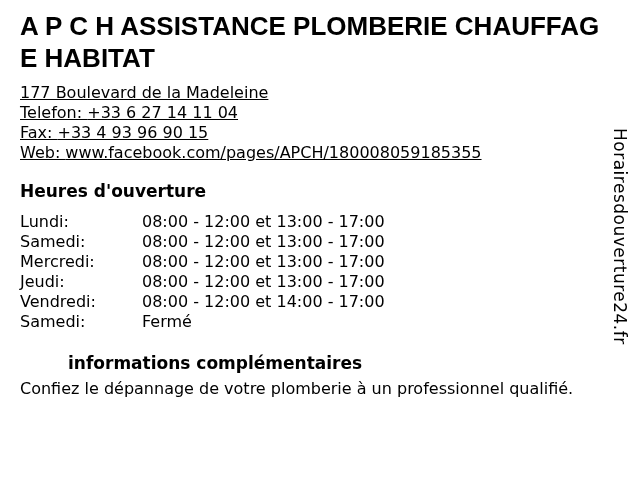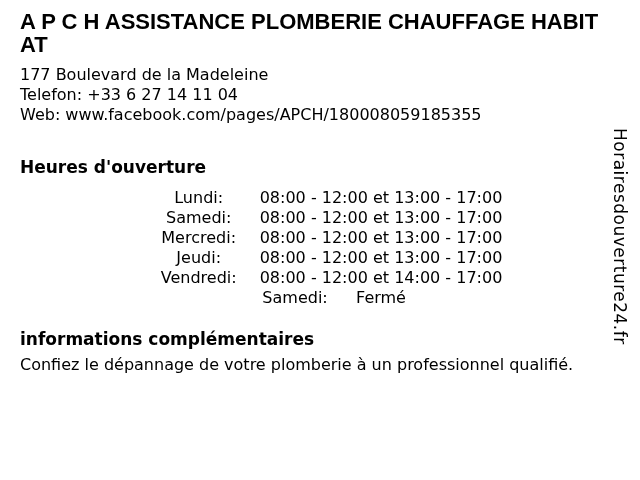--- a/index.html
+++ b/index.html
@@ -18,59 +18,59 @@
   }
   .content {
     position: absolute;
     left: 20px;
     top: 10px;
     width: 600px;
   }
   .title {
     font-family: "Liberation Sans", sans-serif;
     font-weight: bold;
-    font-size: 22px;
-    line-height: 23px;
+    font-size: 26px;
+    line-height: 32px;
     width: 592px;
     word-break: break-all;
     color: #000000;
   }
   .contact {
     margin-top: 9px;
     font-size: 16px;
     line-height: 20px;
   }
-  .contact-row { white-space: nowrap; }
+  .contact-row { white-space: nowrap; text-decoration: underline; }
   .section-heading {
-    margin-top: 31px;
+    margin-top: 17px;
     font-size: 17px;
     line-height: 22px;
     font-weight: bold;
   }
   .hours-table {
     margin-top: 10px;
     font-size: 16px;
     line-height: 20px;
-    text-align: center;
   }
   .hours-row { white-space: nowrap; }
   .day-cell {
     display: inline-block;
     width: 122px;
     vertical-align: top;
   }
   .hours-cell {
     display: inline-block;
     vertical-align: top;
   }
   .info-heading {
     margin-top: 20px;
     font-size: 17px;
     line-height: 22px;
     font-weight: bold;
+    margin-left: 48px;
   }
   .info-text {
     margin-top: 5px;
     font-size: 16px;
     line-height: 20px;
     white-space: nowrap;
   }
   .watermark {
     position: absolute;
     top: 128px;
@@ -86,20 +86,21 @@
 <body>
 
 <div class="page">
   <div class="content">
 
     <div class="title">A P C H ASSISTANCE PLOMBERIE CHAUFFAGE HABITAT</div>
 
     <div class="contact">
       <div class="contact-row">177 Boulevard de la Madeleine</div>
       <div class="contact-row"><span>Telefon: </span><span>+33 6 27 14 11 04</span></div>
+      <div class="contact-row"><span>Fax: </span><span>+33 4 93 96 90 15</span></div>
       <div class="contact-row"><span>Web: </span><span>www.facebook.com/pages/APCH/180008059185355</span></div>
     </div>
 
     <div class="section-heading">Heures d'ouverture</div>
 
     <div class="hours-table">
       <div class="hours-row">
         <span class="day-cell">Lundi:</span><span class="hours-cell">08:00 - 12:00 et 13:00 - 17:00</span>
       </div>
       <div class="hours-row">

